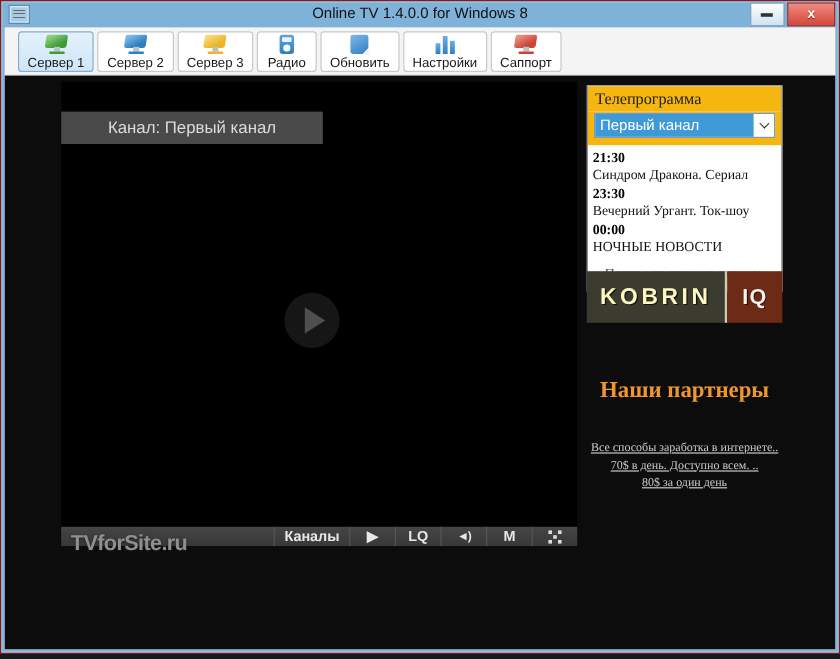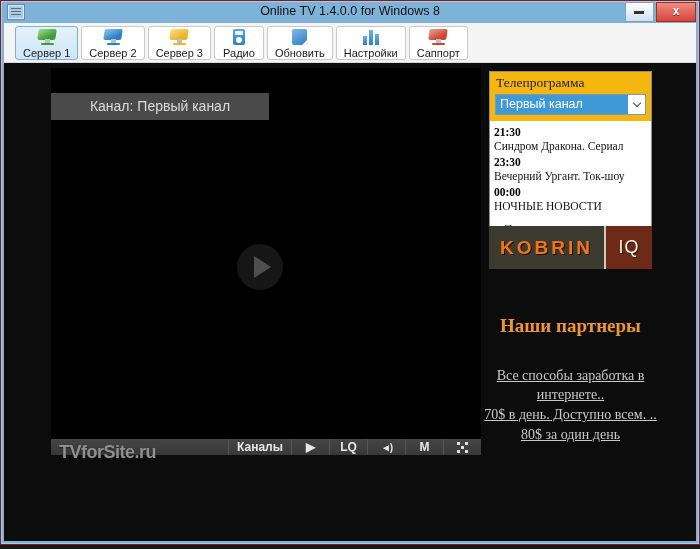--- a/index.html
+++ b/index.html
@@ -80,29 +80,29 @@
     transform:rotate(45deg);margin-top:-3px;}
   .glist{padding:4px 3px 2px 4px;}
   .prow{display:flex;margin-bottom:2px;line-height:14px;flex-direction:column;}
   .ptime{width:33px;flex:none;font-weight:bold;font-size:11.5px;color:#000;}
   .ptitle{font-size:11.5px;color:#111;}
   .ptitle.plink{color:#8a8a8a;text-decoration:underline;cursor:pointer;}
   .gfoot{text-align:center;padding:2px 0 5px;}
   .gfoot a{font-size:11.5px;color:#30557c;text-decoration:underline;cursor:pointer;}
   
   .kobrin{position:absolute;left:485px;top:163px;width:163px;height:43px;display:flex;cursor:pointer;}
-  .kob-l{flex:1;background:#3b3b30;color:#f97316;display:flex;align-items:center;justify-content:center;
+  .kob-l{flex:1;background:#3b3b30;color:#fef9c3;display:flex;align-items:center;justify-content:center;
     font-weight:bold;font-size:19px;letter-spacing:3px;font-family:"Liberation Sans",sans-serif;
     text-shadow:1px 1px 0 #15150f;border-right:2px solid #cfcabb;}
   .kob-r{width:46px;background:#6d2a17;color:#f4f2ea;display:flex;align-items:center;justify-content:center;
-    font-weight:normal;font-size:18px;letter-spacing:1px;text-shadow:1px 1px 0 #2d0f06;}
+    font-weight:bold;font-size:18px;letter-spacing:1px;text-shadow:1px 1px 0 #2d0f06;}
   .partners{position:absolute;left:478px;top:252px;width:177px;text-align:center;
     font-family:"Liberation Serif",serif;font-weight:bold;font-size:19px;color:#ef9631;}
   .plinks{position:absolute;left:478px;top:304px;width:177px;text-align:center;
-    font-family:"Liberation Serif",serif;font-size:14px;line-height:1.35;}
+    font-family:"Liberation Serif",serif;font-size:10px;line-height:1.35;}
   .plinks a{display:block;color:#c9c9c9;text-decoration:underline;cursor:pointer;margin-bottom:1px;}
   .taskstrip{position:absolute;left:0;bottom:0;width:700px;height:4px;background:#17191c;}
 </style>
 </head>
 <body>
 
 <div class="app">
   <div class="titlebar">
     <span class="sysicon"></span>
     <div class="wtitle">Online TV 1.4.0.0  for Windows 8</div>

